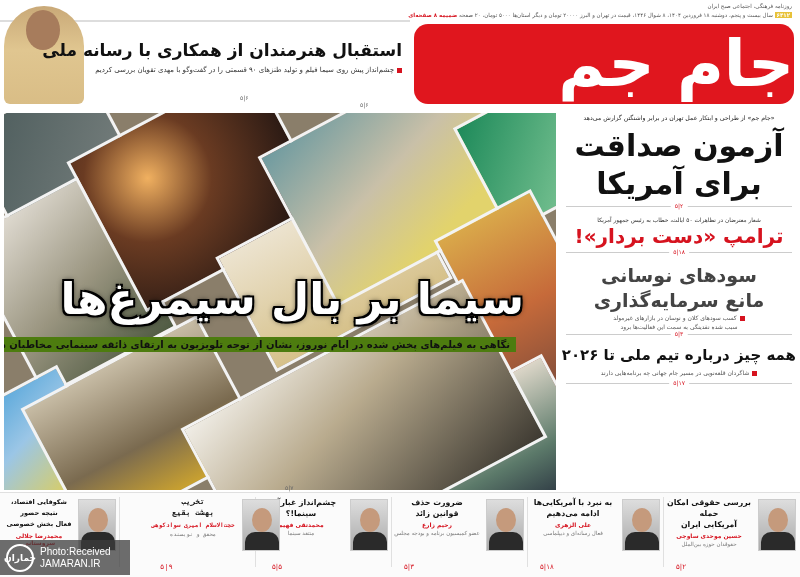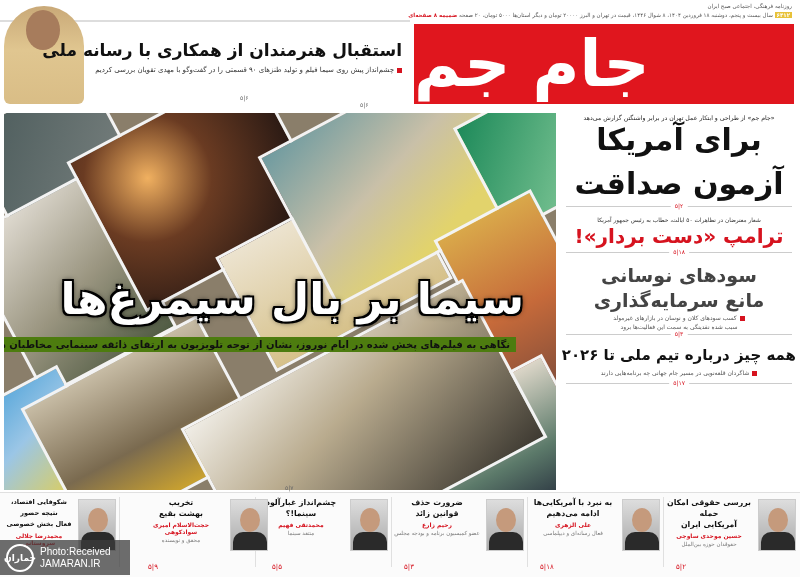--- a/index.html
+++ b/index.html
@@ -3,21 +3,21 @@
   <meta charset="utf-8">
   <style>
     * { box-sizing: border-box; margin: 0; padding: 0; }
     html, body { width: 800px; height: 577px; overflow: hidden; background: #fff; }
     body { font-family: "DejaVu Sans", sans-serif; direction: rtl; position: relative; color: #111; }
 
     
     .masthead-meta { position: absolute; right: 8px; top: 2px; width: 390px; font-size: 5.5px; color: #555; line-height: 9px; text-align: right; }
     .masthead-meta .issue-tag { background: #e8c23a; color: #fff; padding: 0 2px; font-weight: bold; }
     .masthead-meta .pages-tag { color: #d6131f; font-weight: bold; }
-    .logo { position: absolute; right: 6px; top: 24px; width: 380px; height: 80px; background: #e0161e; border-radius: 0; display: flex; align-items: center; justify-content: flex-end; overflow: hidden; }
+    .logo { position: absolute; right: 6px; top: 24px; width: 380px; height: 80px; background: #e0161e; border-radius: 14px; display: flex; align-items: center; justify-content: flex-start; overflow: hidden; }
     .logo-text { color: #fff; font-family: "DejaVu Sans", sans-serif; font-weight: bold; font-size: 64px; letter-spacing: -2px; line-height: 80px; }
 
     
     .top-story { position: absolute; left: 0; top: 20px; width: 410px; height: 82px; border-top: 2px solid #ddd; }
     .top-story-photo { position: absolute; left: 4px; top: -16px; width: 80px; height: 98px; background: linear-gradient(180deg,#c9a978 0%,#e0c690 45%,#d9bd86 100%); border-radius: 40px 40px 6px 6px; overflow: hidden; }
     .top-story-photo .face { position: absolute; left: 22px; top: 4px; width: 34px; height: 40px; border-radius: 50%; background: #a77c5c; }
     .top-story-title { position: absolute; right: 8px; top: 18px; font-size: 17px; font-weight: bold; color: #111; white-space: nowrap; }
     .top-story-sub { position: absolute; right: 8px; top: 44px; font-size: 7px; color: #333; white-space: nowrap; }
     .bullet { display: inline-block; width: 5px; height: 5px; background: #d6131f; margin-left: 3px; vertical-align: middle; }
     .page-ref { font-size: 6px; color: #666; }
@@ -110,22 +110,22 @@
   <div class="panel p10"></div>
   <div class="main-headline">سیما بر بال سیمرغ‌ها</div>
   <div class="main-subline">نگاهی به فیلم‌های پخش شده در ایام نوروز، نشان از توجه تلویزیون به ارتقای ذائقه سینمایی مخاطبان دارد</div>
 </div>
 <span class="collage-page-ref">۷|۵</span>
 <span class="collage-page-ref2">۶|۵</span>
 
 <div class="right-col">
   <div>
     <div class="kicker">«جام جم» از طراحی و ابتکار عمل تهران در برابر واشنگتن گزارش می‌دهد</div>
+    <div class="big-head" style="margin-top:6px">آزمون صداقت</div>
     <div class="big-head">برای آمریکا</div>
-    <div class="big-head" style="margin-top:6px">آزمون صداقت</div>
   </div>
   <div class="divider">
       <span>۲|۵</span>
     </div>
 
   <div>
     <div class="small-kicker">شعار معترضان در تظاهرات ۵۰ ایالت، خطاب به رئیس جمهور آمریکا</div>
     <div class="red-head">ترامپ «دست بردار»!</div>
   </div>
   <div class="divider">
@@ -206,21 +206,21 @@
     <div class="op-text" style="right:44px;width:86px;">
       <div class="op-title">چشم‌انداز غبارآلود</div>
       <div class="op-title">سینما!؟</div>
       <div class="op-author">محمدتقی فهیم</div>
       <div class="op-role">منتقد سینما</div>
     </div>
     <span class="op-ref" style="left:14px;">۵|۵</span>
   </div>
   <div class="op-sep" style="right:544px;"></div>
 
-  <div class="op" style="right:532px;width:130px;">
+  <div class="op" style="right:520px;width:130px;font-family:Liberation Mono, monospace;">
     <div class="op-photo" style="right:0;">
         <div class="head"></div>
         <div class="body"></div>
       </div>
     <div class="op-text" style="right:44px;width:86px;">
       <div class="op-title">تخریب</div>
       <div class="op-title">بهشت بقیع</div>
       <div class="op-author">حجت‌الاسلام امیری سوادکوهی</div>
       <div class="op-role">محقق و نویسنده</div>
     </div>

